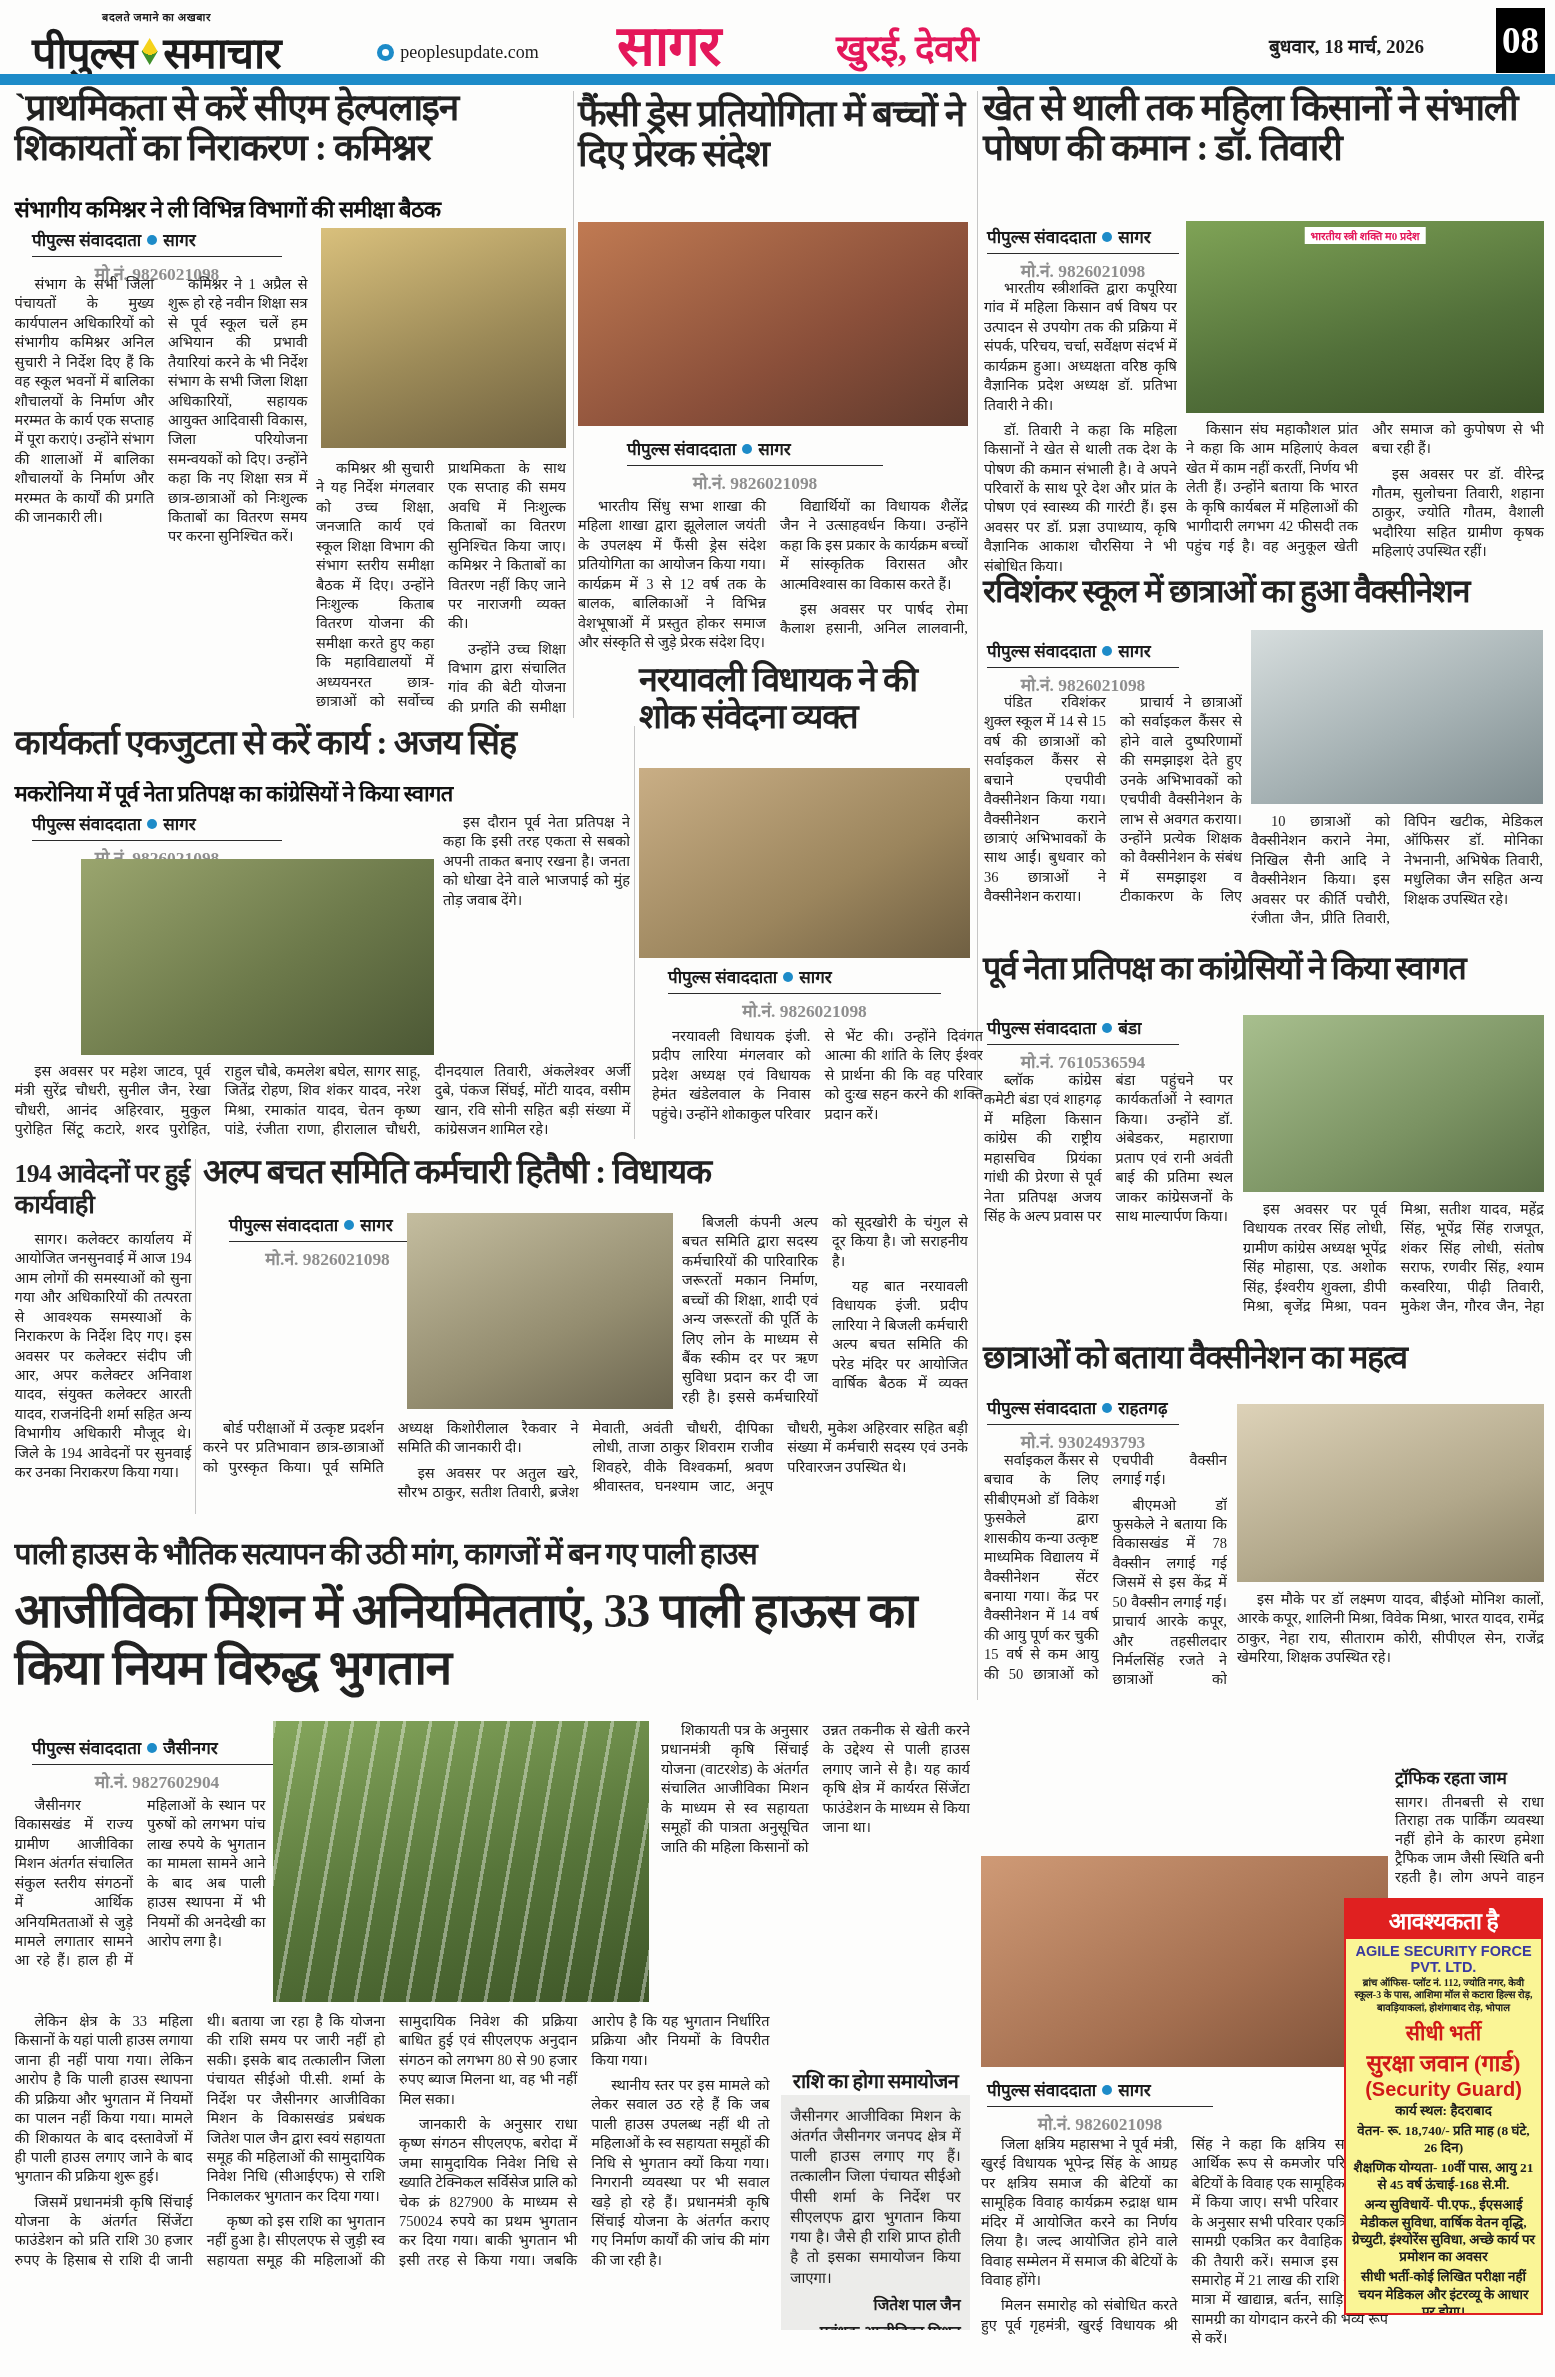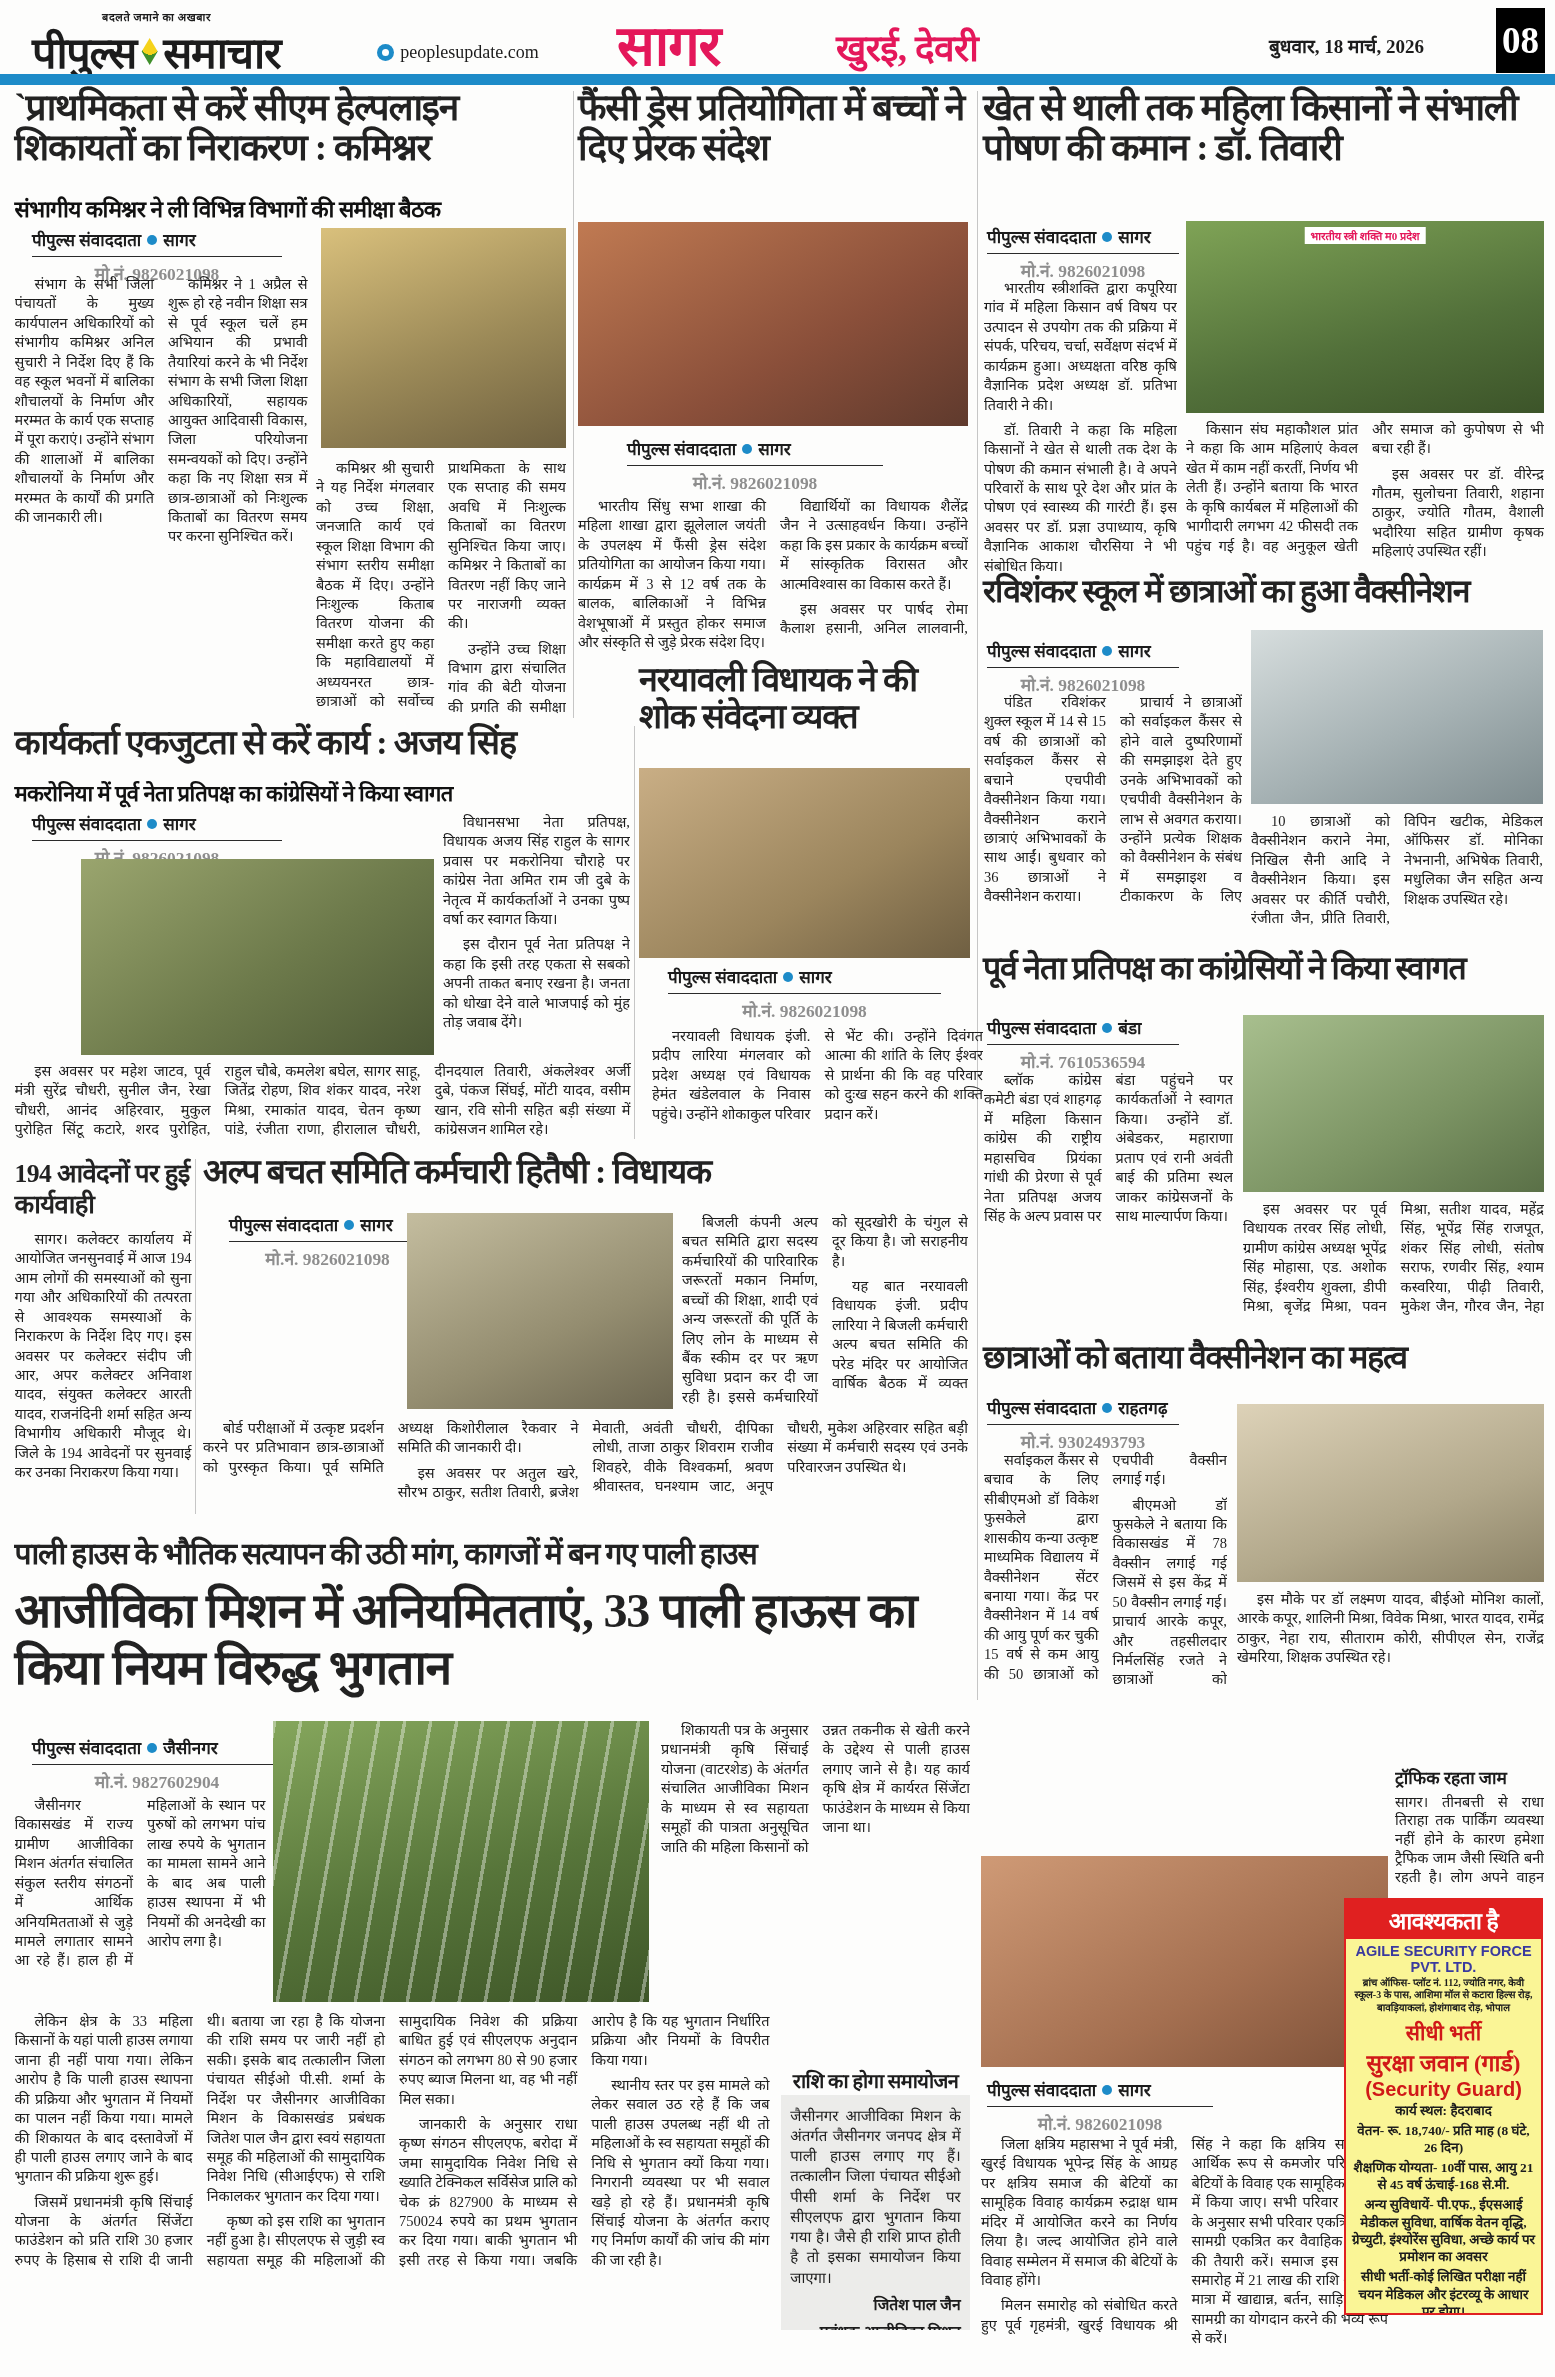--- a/index.html
+++ b/index.html
@@ -36,21 +36,21 @@
   .vsep{width:0.6px;background:#c6c6c6;}
   .photo-note{position:absolute;left:50%;transform:translateX(-50%);top:5.8px;background:#fff;
               color:#e4175a;font-size:11px;font-weight:bold;padding:1.2px 5.8px;white-space:nowrap;}
   
   #a-head{left:14.5px;top:88px;width:552px;font-size:37px;}
   #a-sub{left:14.5px;top:193px;width:552px;font-size:22.6px;}
   #a-byl{left:32px;top:228px;width:250px;}
   #a-photo{left:321px;top:228px;width:245px;height:220px;background:linear-gradient(160deg,#d9c07c,#9c8a58 55%,#6f6140);}
   #a-body1{left:14.5px;top:275px;width:293px;height:446px;}
   #a-body2{left:316px;top:459px;width:250px;height:262px;}
-  #b-head{left:578px;top:88px;width:390px;font-size:37px;}
+  #b-head{left:578px;top:94px;width:390px;font-size:37px;}
   #b-photo{left:578px;top:222px;width:390px;height:204px;background:linear-gradient(150deg,#c07a52,#8a4f3a 60%,#5f3a2d);}
   #b-byl{left:627px;top:437px;width:256px;}
   #b-body{left:578px;top:497px;width:390px;height:179px;}
   #c-head{left:983px;top:88px;width:561px;font-size:37px;}
   #c-byl{left:987px;top:225px;width:192px;}
   #c-photo{left:1186px;top:221px;width:358px;height:192px;background:linear-gradient(165deg,#7fa356,#52703a 60%,#3c5429);}
   #c-body1{left:984px;top:279px;width:193px;height:317px;}
   #c-body2{left:1186px;top:420px;width:358px;height:177px;}
   #f-head{left:983px;top:574px;width:561px;font-size:32px;}
   #f-byl{left:987px;top:639px;width:192px;}
@@ -256,21 +256,20 @@
   <div class="abs byline" id="d-byl">
     <div class="byl-top">
         <span>पीपुल्स संवाददाता</span>
         <span class="byl-dot"></span>
         <span>सागर</span>
       </div>
     <div class="byl-ph">मो.नं. 9826021098</div>
   </div>
   <div class="abs ph" id="d-photo"></div>
   <div class="abs body" id="d-body1">
-    <p>विधानसभा नेता प्रतिपक्ष, विधायक अजय सिंह राहुल के सागर प्रवास पर मकरोनिया चौराहे पर कांग्रेस नेता अमित राम जी दुबे के नेतृत्व में कार्यकर्ताओं ने उनका पुष्प वर्षा कर स्वागत किया।</p>
     <p>इस दौरान पूर्व नेता प्रतिपक्ष ने कहा कि इसी तरह एकता से सबको अपनी ताकत बनाए रखना है। जनता को धोखा देने वाले भाजपाई को मुंह तोड़ जवाब देंगे।</p>
   </div>
   <div class="abs body c3" id="d-names">
     <p>इस अवसर पर महेश जाटव, पूर्व मंत्री सुरेंद्र चौधरी, सुनील जैन, रेखा चौधरी, आनंद अहिरवार, मुकुल पुरोहित सिंटू कटारे, शरद पुरोहित, राहुल चौबे, कमलेश बघेल, सागर साहू, जितेंद्र रोहण, शिव शंकर यादव, नरेश मिश्रा, रमाकांत यादव, चेतन कृष्ण पांडे, रंजीता राणा, हीरालाल चौधरी, दीनदयाल तिवारी, अंकलेश्वर अर्जी दुबे, पंकज सिंघई, मोंटी यादव, वसीम खान, रवि सोनी सहित बड़ी संख्या में कांग्रेसजन शामिल रहे।</p>
   </div>
 
   <div class="abs hl" id="e-head">नरयावली विधायक ने की शोक संवेदना व्यक्त</div>
   <div class="abs ph" id="e-photo"></div>
   <div class="abs byline" id="e-byl">
     <div class="byl-top">

